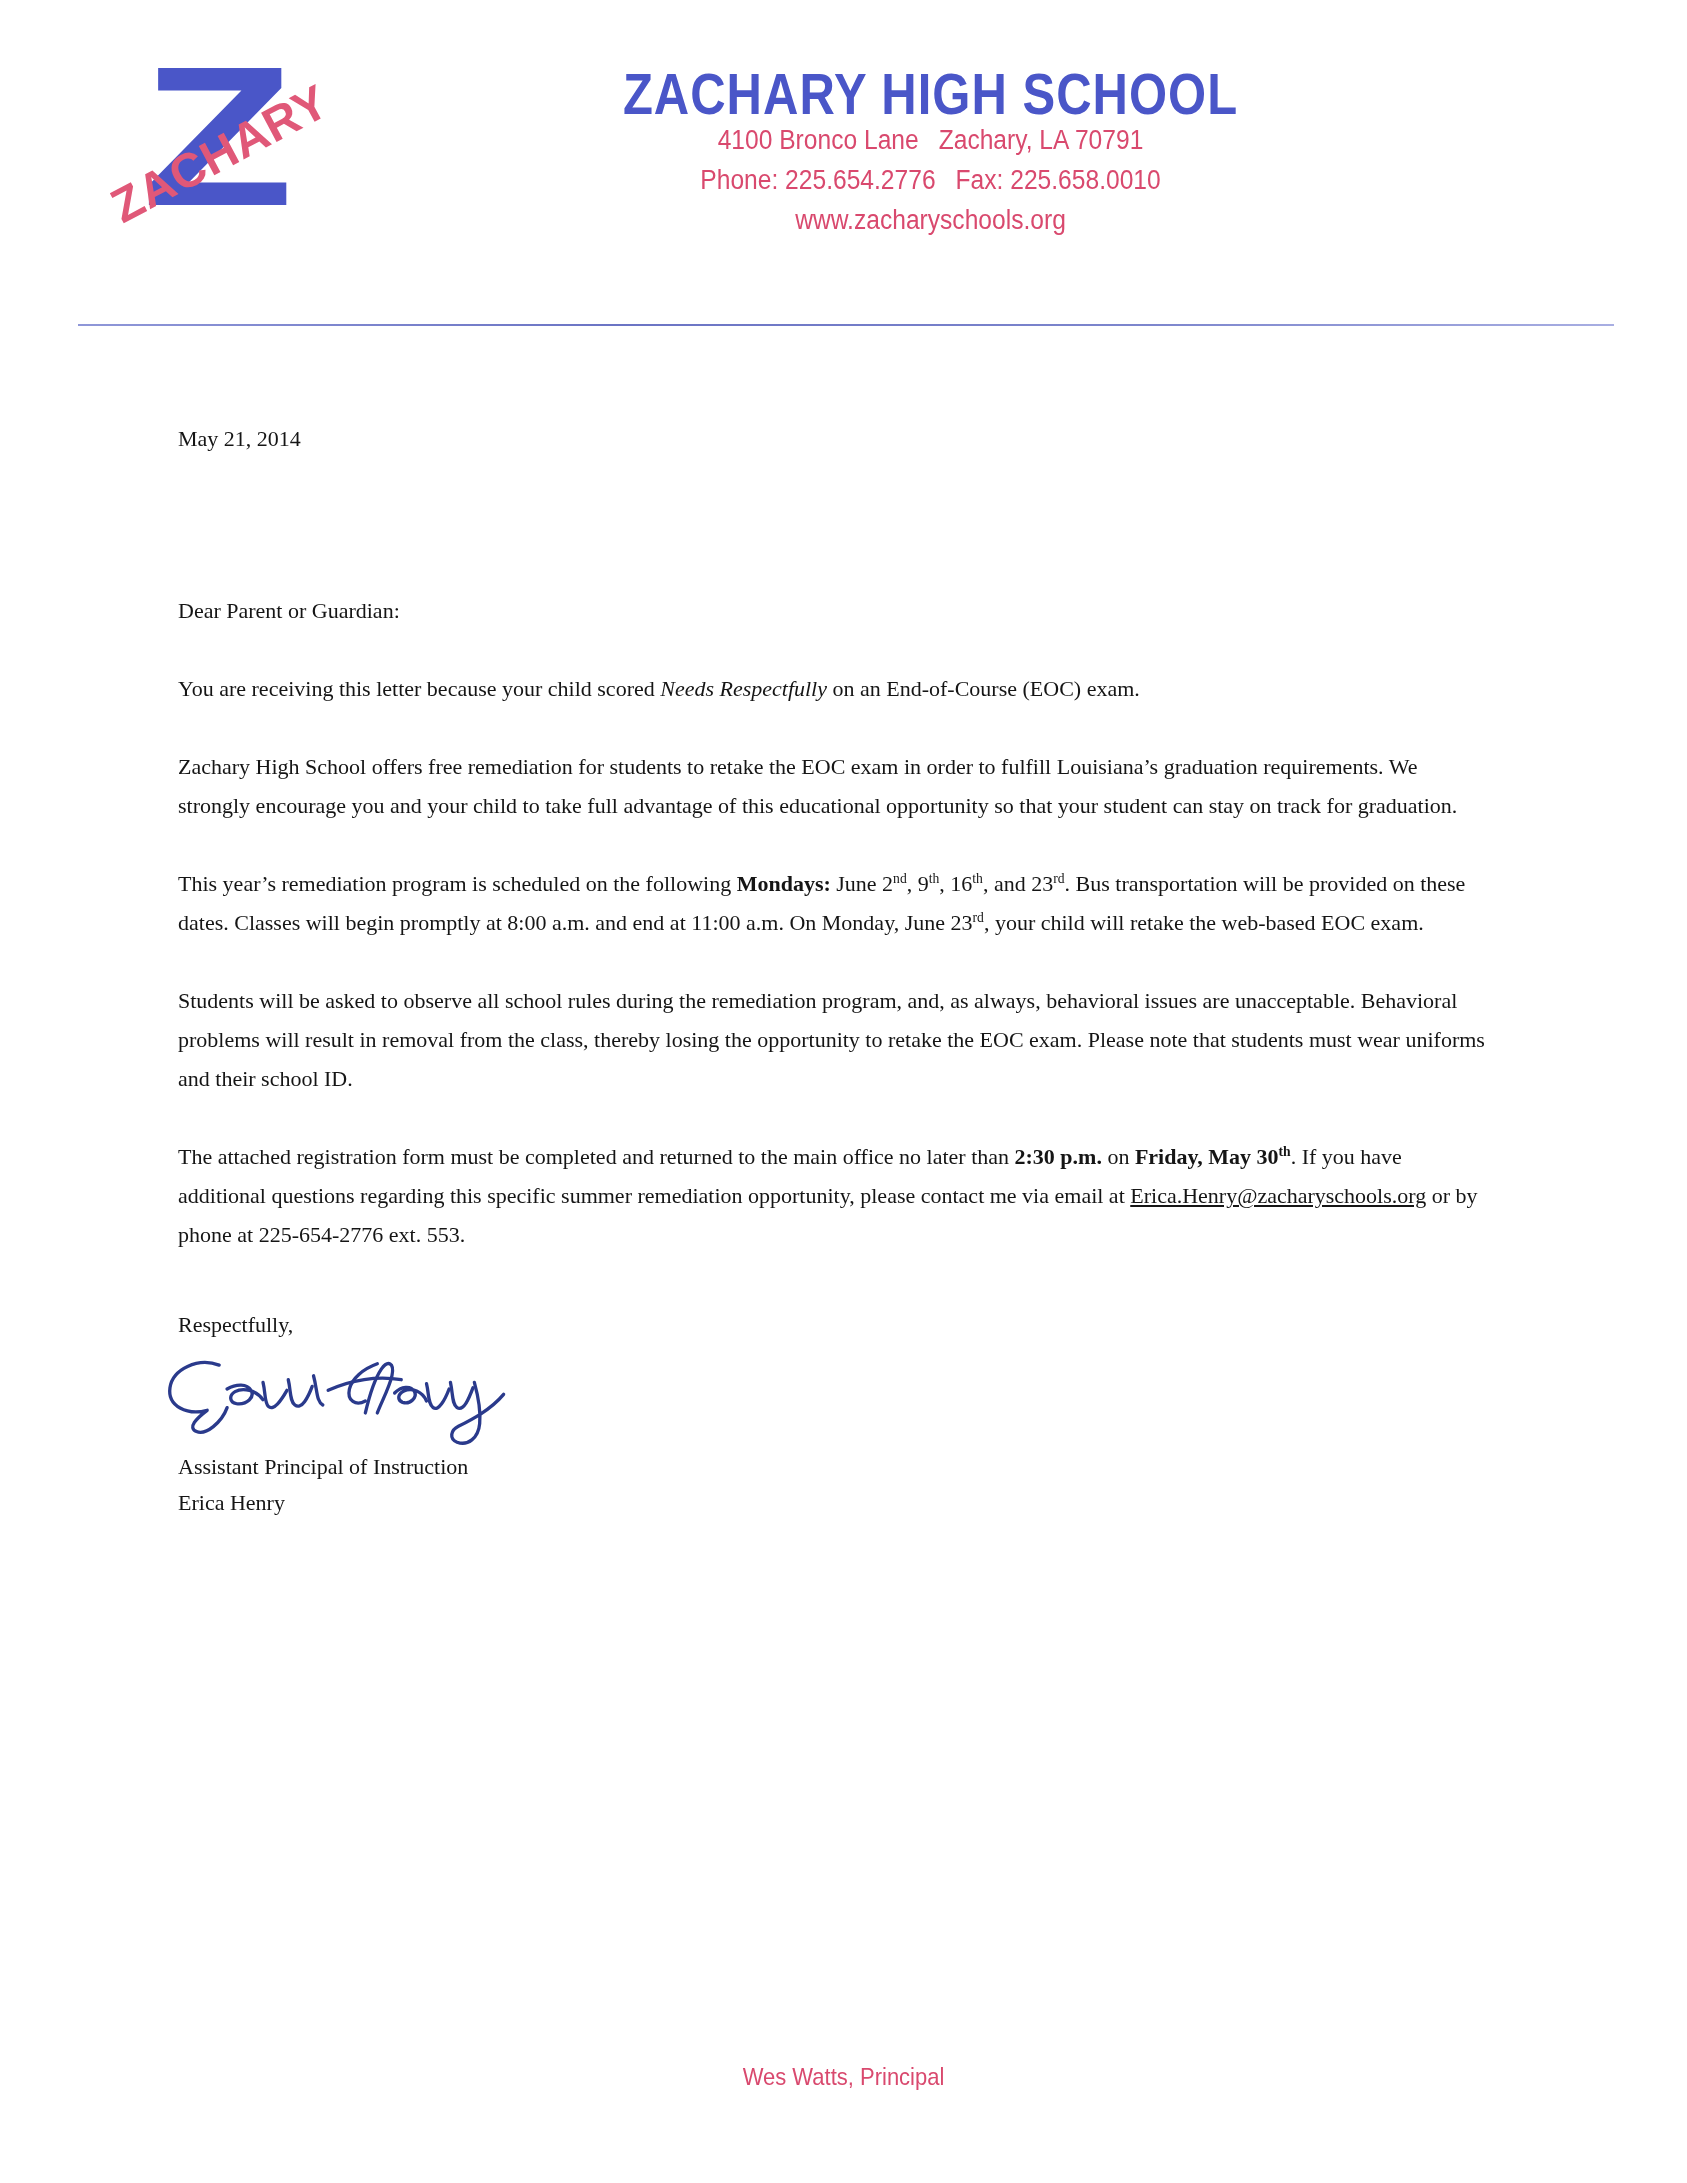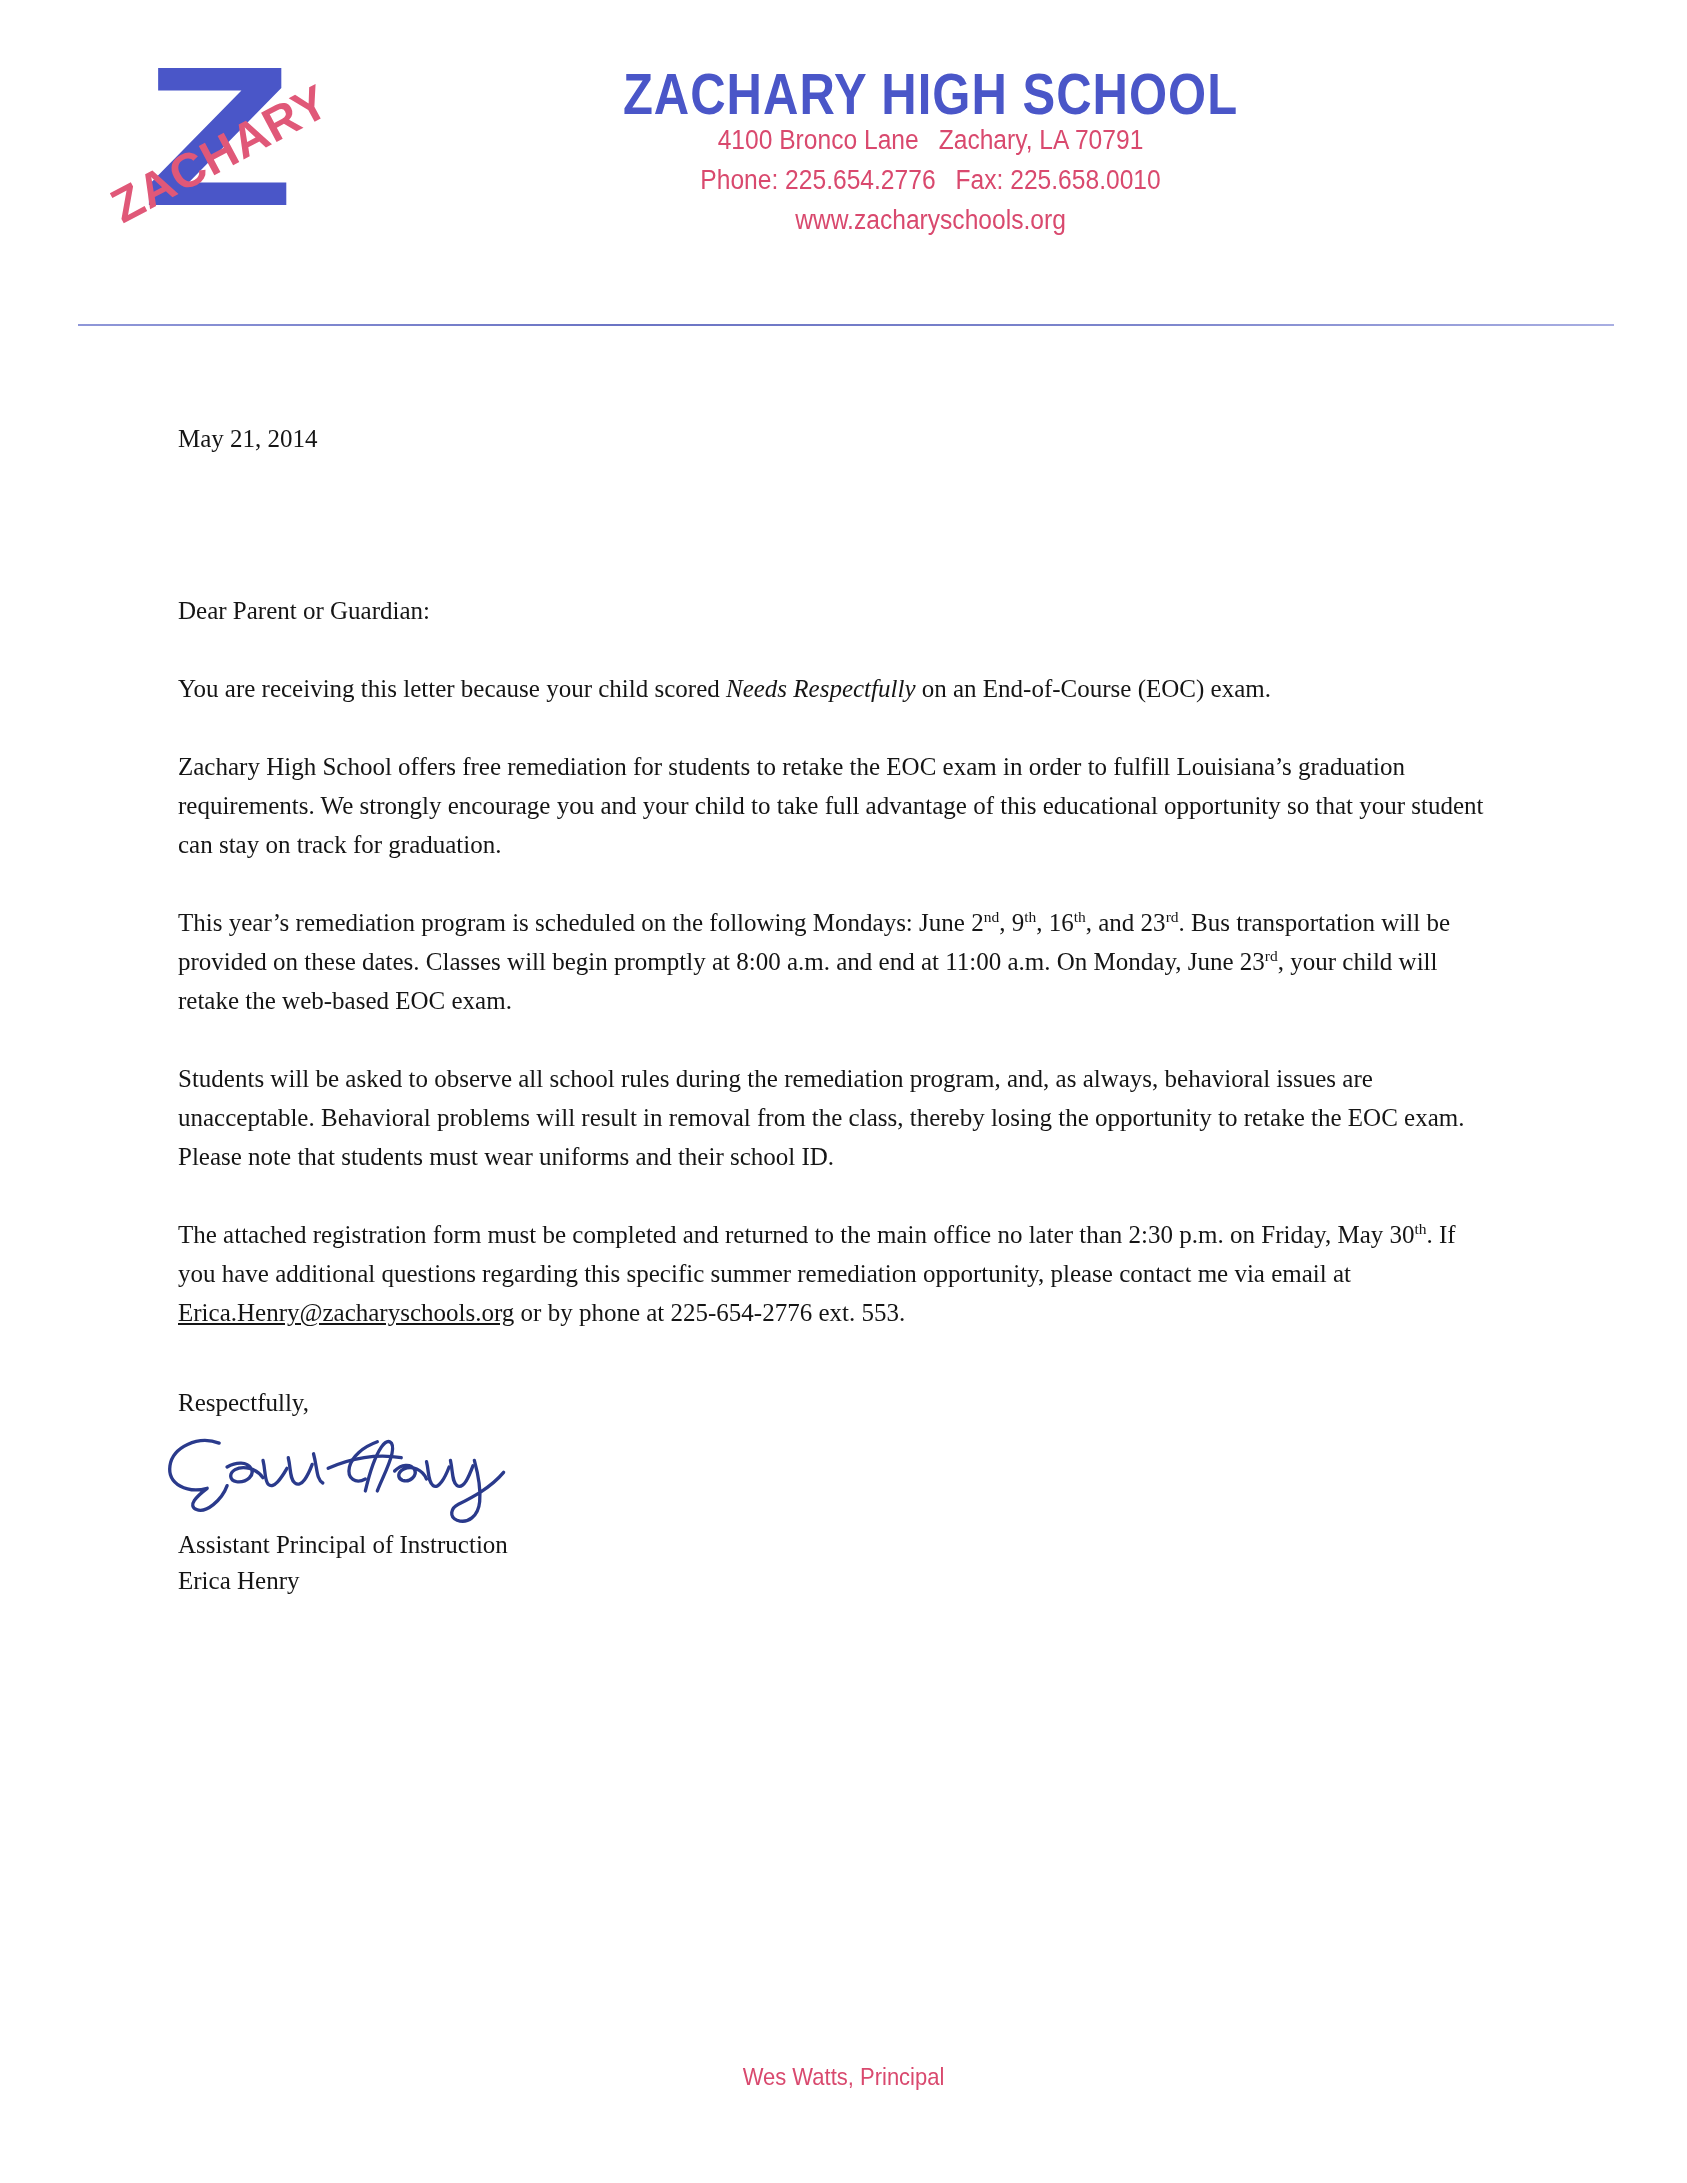--- a/index.html
+++ b/index.html
@@ -104,31 +104,31 @@
     height: 2px;
     background: linear-gradient(to right, #8f97d8 0%, #6b74c4 35%, #7d86cd 70%, #a8aee2 100%);
   }
 
   
   .letter {
     position: absolute;
     left: 178px;
     top: 419px;
     width: 1316px;
-    font-size: 25px;
+    font-size: 22px;
     line-height: 39px;
     color: #151515;
   }
   .date { margin-bottom: 0; }
   .salutation { margin-top: 133px; }
   p.para { margin: 0 0 0 0; }
   .gap-sm { height: 39px; }
   sup { font-size: 0.62em; vertical-align: super; line-height: 0; text-align: center; }
   .ital { font-style: italic; }
-  .bold { font-weight: normal; }
+  .bold { font-weight: bold; }
   .ul { text-decoration: underline; }
 
   .sig-block { margin-top: 51px; }
   .signature {
     position: relative;
     height: 100px;
     margin-left: -20px;
     margin-top: 5.3px;
   }
   .signature svg { position: absolute; left: 0; top: 0; }

